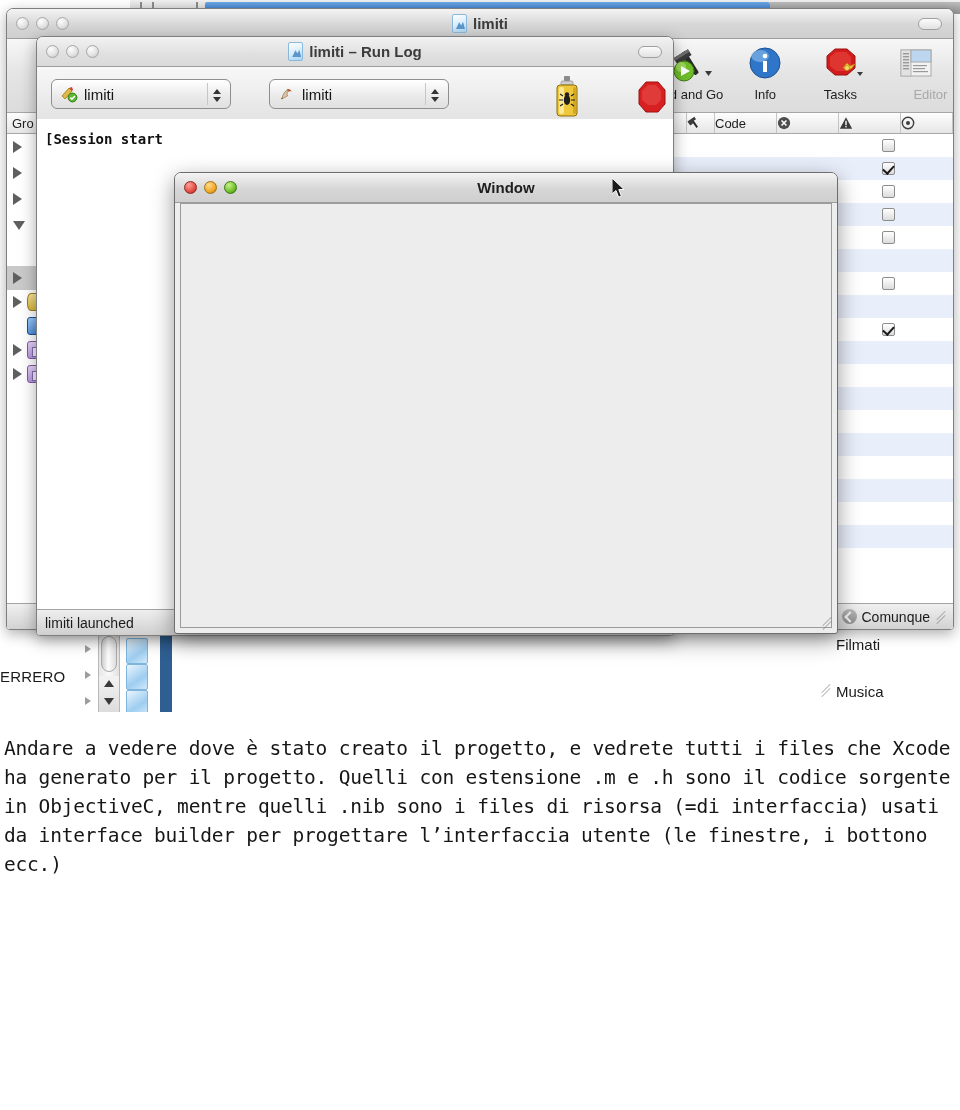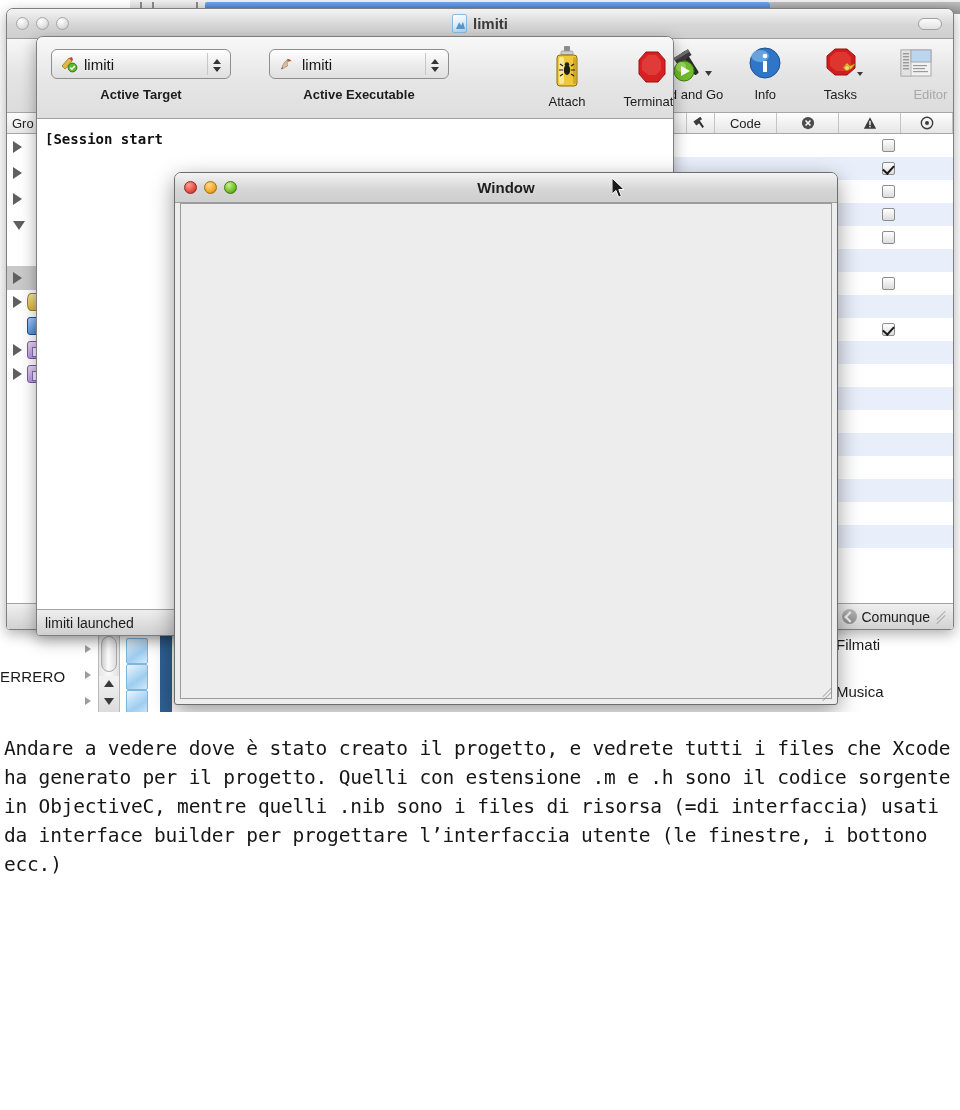--- a/index.html
+++ b/index.html
@@ -175,21 +175,21 @@
   }
   .disc.none { border:0; width:9px; }
   .ic { width:18px; height:18px; flex:none; }
   .ic-scm { background:linear-gradient(#f6e49a,#d8b53c); border:1px solid #9c7d18; border-radius:4px/7px; }
   .ic-sym { background:linear-gradient(145deg,#9fd0ff,#2f6fc4); border:1px solid #1e4f92; border-radius:3px; }
   .ic-folder { background:linear-gradient(#e4d3f7,#b795e0); border:1px solid #7d5aa8; border-radius:3px; position:relative; }
   .ic-folder::after{content:"";position:absolute;left:4px;top:5px;width:9px;height:8px;background:#f2eaff;border:1px solid #8a6bb0;}
 
   .proj-right { flex:1; position:relative; background:#fff; }
   .rhead { display:flex; height:21px; background:linear-gradient(#fdfdfd,#e6e6e6); border-bottom:1px solid #a8a8a8; }
-  .rhead .cell { border-right:1px solid #c4c4c4; display:flex; align-items:center; justify-content:center; font-size:13px; color:#1d1d1d; }
+  .rhead .cell { border-right:1px solid #c4c4c4; display:flex; align-items:center; font-size:13px; color:#1d1d1d; }
   .rrow { height:23px; display:flex; }
   .rrow.alt { background:#e8eefa; }
   .rrow .ccheck { width:50px; display:flex; align-items:center; justify-content:center; }
   .cbox {
     width:13px;height:13px;border:1px solid #8d8d8d;border-radius:2px;
     background:linear-gradient(#ffffff,#dcdcdc); position:relative;
   }
   .cbox.on::after{
     content:"";position:absolute;left:2px;top:0px;width:5px;height:9px;
     border:solid #1a1a1a;border-width:0 2px 2px 0;transform:rotate(42deg);
@@ -254,21 +254,21 @@
     font-size:14px; font-weight:bold; color:#111; padding:12px 0 0 8px; white-space:nowrap;
   }
   .rl-status {
     position:absolute; left:0; right:0; bottom:0; height:26px;
     background:linear-gradient(#efefef,#cfcfcf); border-top:1px solid #a4a4a4;
     display:flex; align-items:center; padding-left:8px; font-size:14px; color:#1b1b1b;
   }
 
   
   .win-app {
-    position:absolute; left:174px; top:172px; width:664px; height:533px;
+    position:absolute; left:174px; top:172px; width:664px; height:462px;
     background:#ededed; border:1px solid #6d6d6d; border-radius:7px 7px 3px 3px;
     box-shadow: 0 7px 22px rgba(0,0,0,.40); overflow:hidden;
   }
   .win-app .content {
     position:absolute; left:5px; right:5px; top:30px; bottom:5px;
     background:#ededed; border:1px solid #9b9b9b;
   }
   .cursor {
     position:absolute; left:612px; top:178px; width:14px; height:21px; z-index:60;
   }
@@ -563,20 +563,32 @@
         <div class="statusbar">
           <span class="succ-ic"></span>
           <span>Comunque</span>
           <span class="grip"></span>
         </div>
       </div>
     </div>
 
     <div class="win-runlog">
 
+      <div class="titlebar inactive">
+        <div class="lights">
+          <div class="light"></div>
+          <div class="light"></div>
+          <div class="light"></div>
+        </div>
+        <div class="tb-title">
+          <span class="doc-icon"></span>
+          <span>limiti – Run Log</span>
+        </div>
+        <div class="tb-pill"></div>
+      </div>
 
       <div class="rl-toolbar">
 
         <div class="popup" style="left:14px; top:12px; width:180px">
           <span class="ic-target">
             <svg width="18" height="18" viewBox="0 0 18 18">
               <path d="M2 11 L9 3 L12 6 L5 14 Z" fill="#e3b84a" stroke="#9d7a12" stroke-width=".8"></path>
               <path d="M9 3 L12 2 L13 5 L12 6 Z" fill="#c7453c"></path>
               <circle cx="12.5" cy="12.5" r="4.4" fill="#5cb832" stroke="#2f7a12" stroke-width="1"></circle>
               <path d="M10.4 12.6 l1.5 1.6 l3 -3.2" stroke="#fff" stroke-width="1.6" fill="none"></path>

